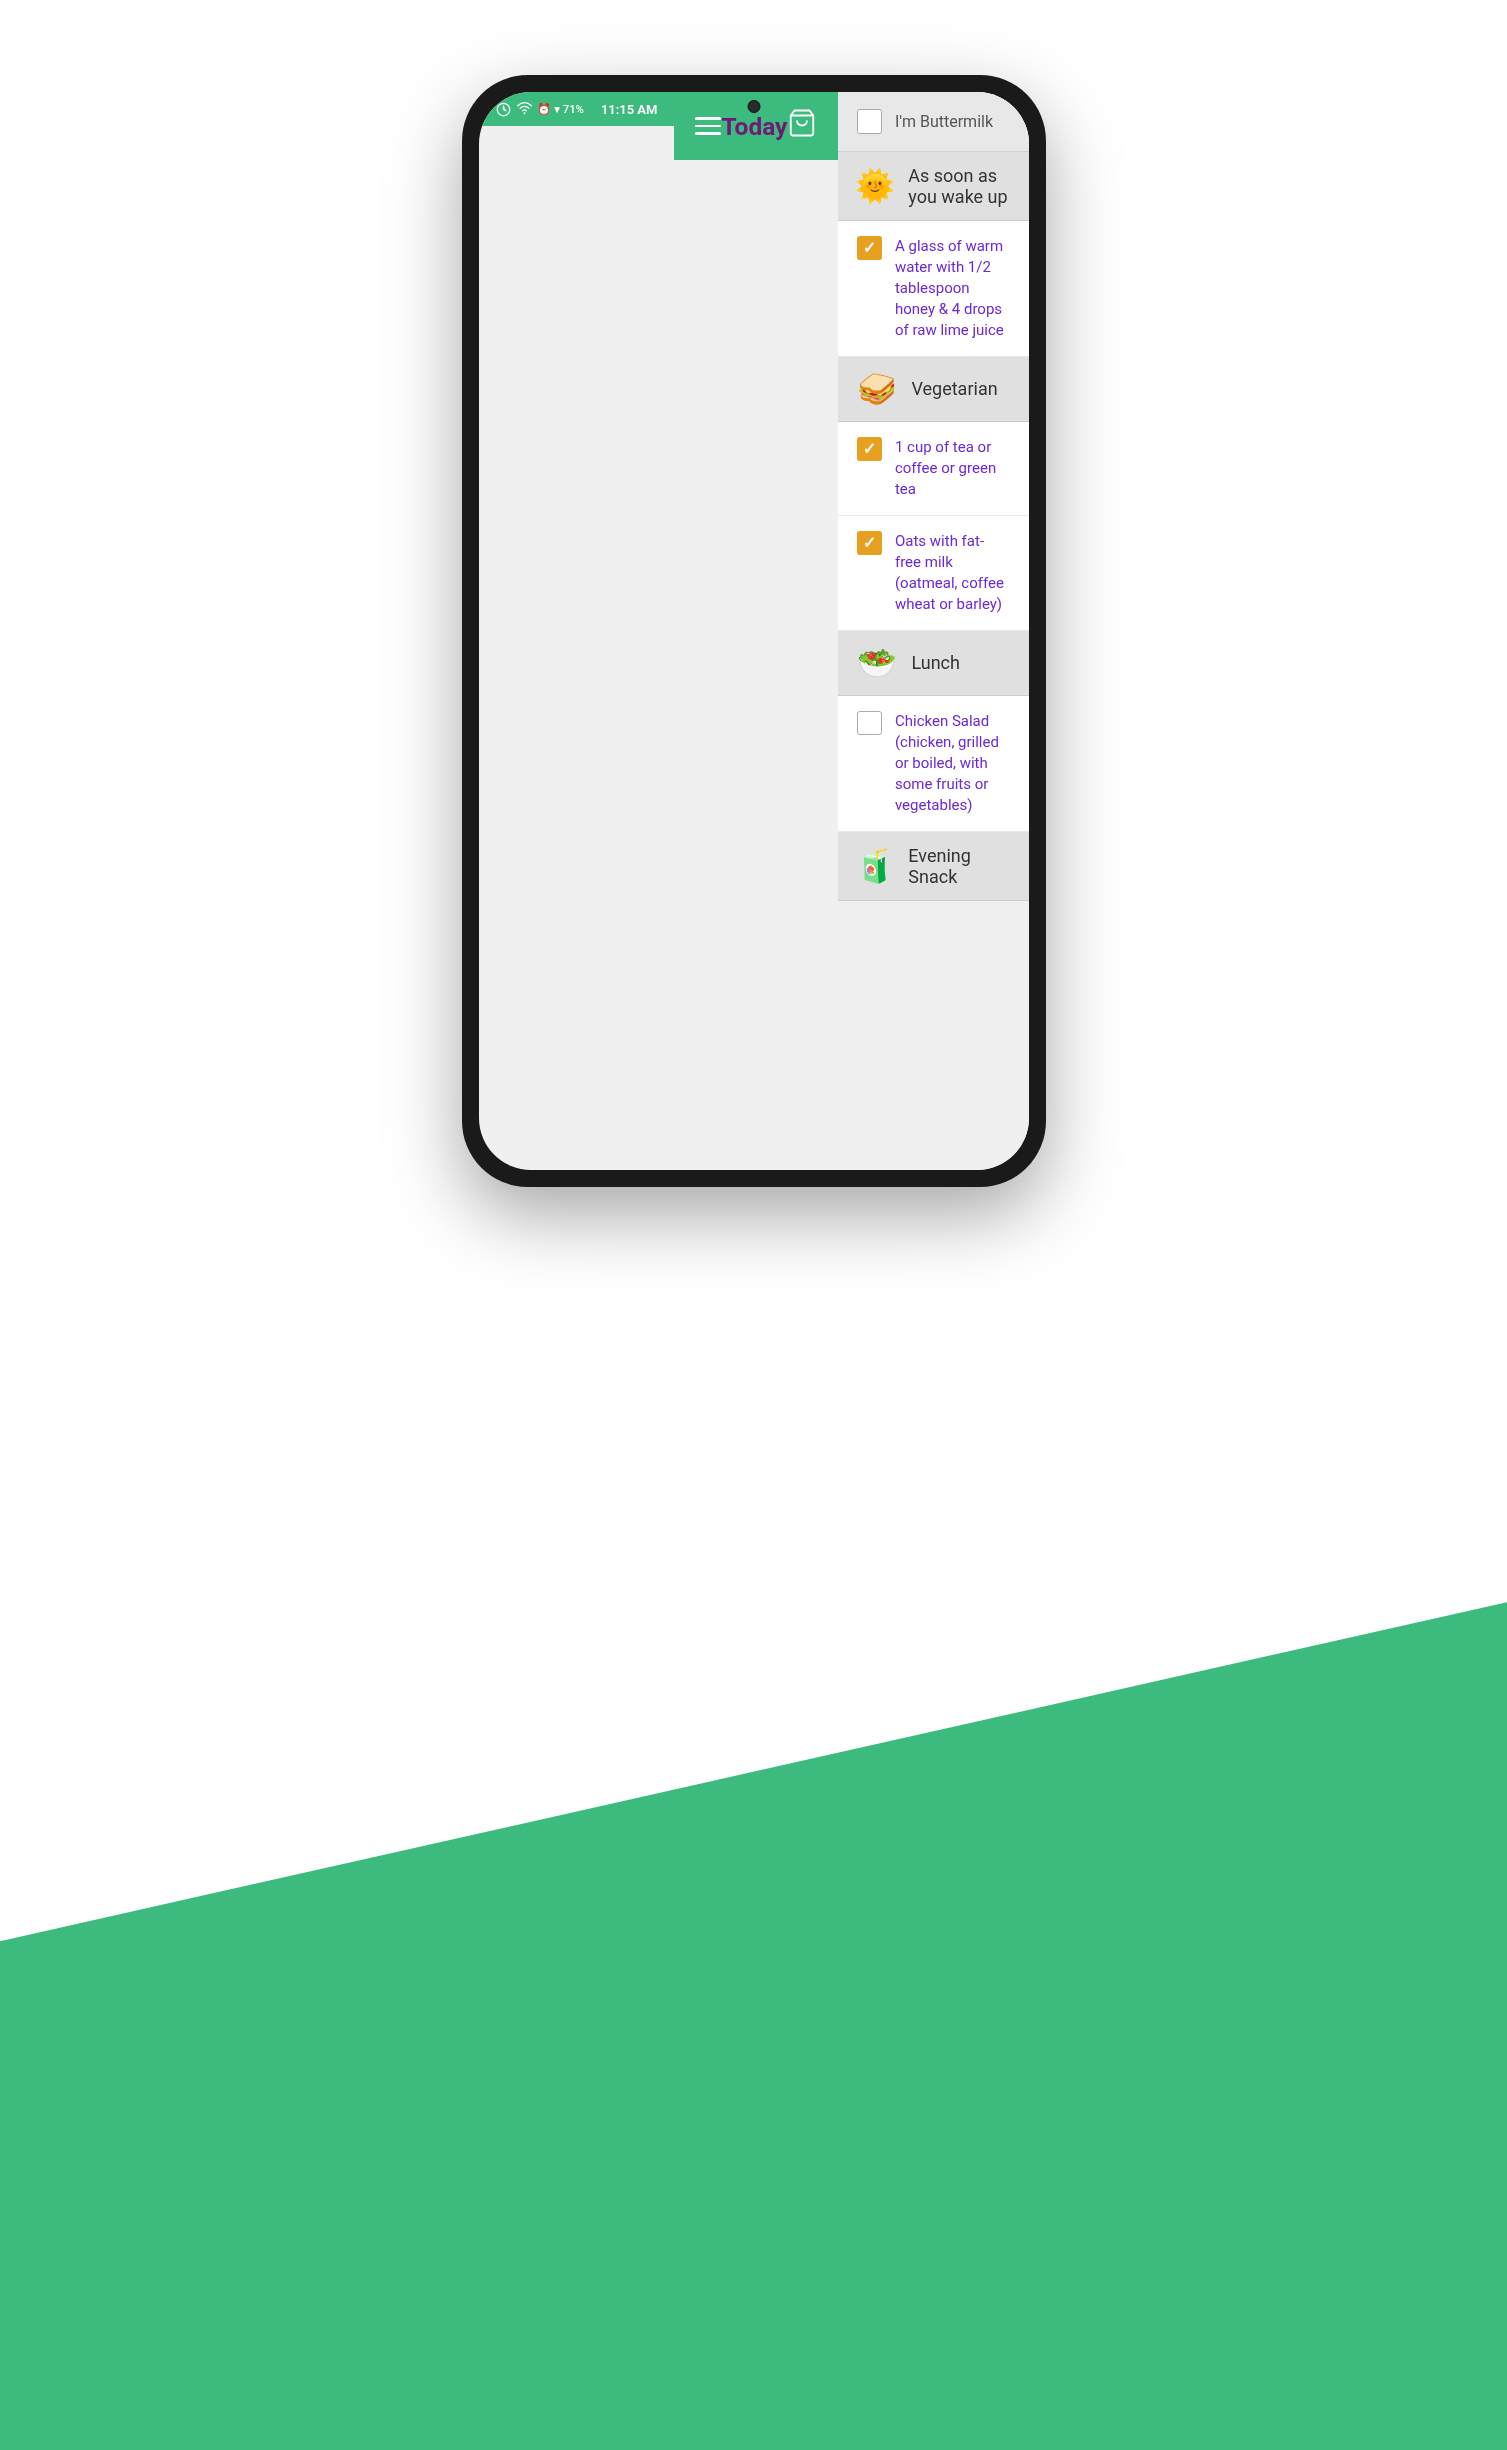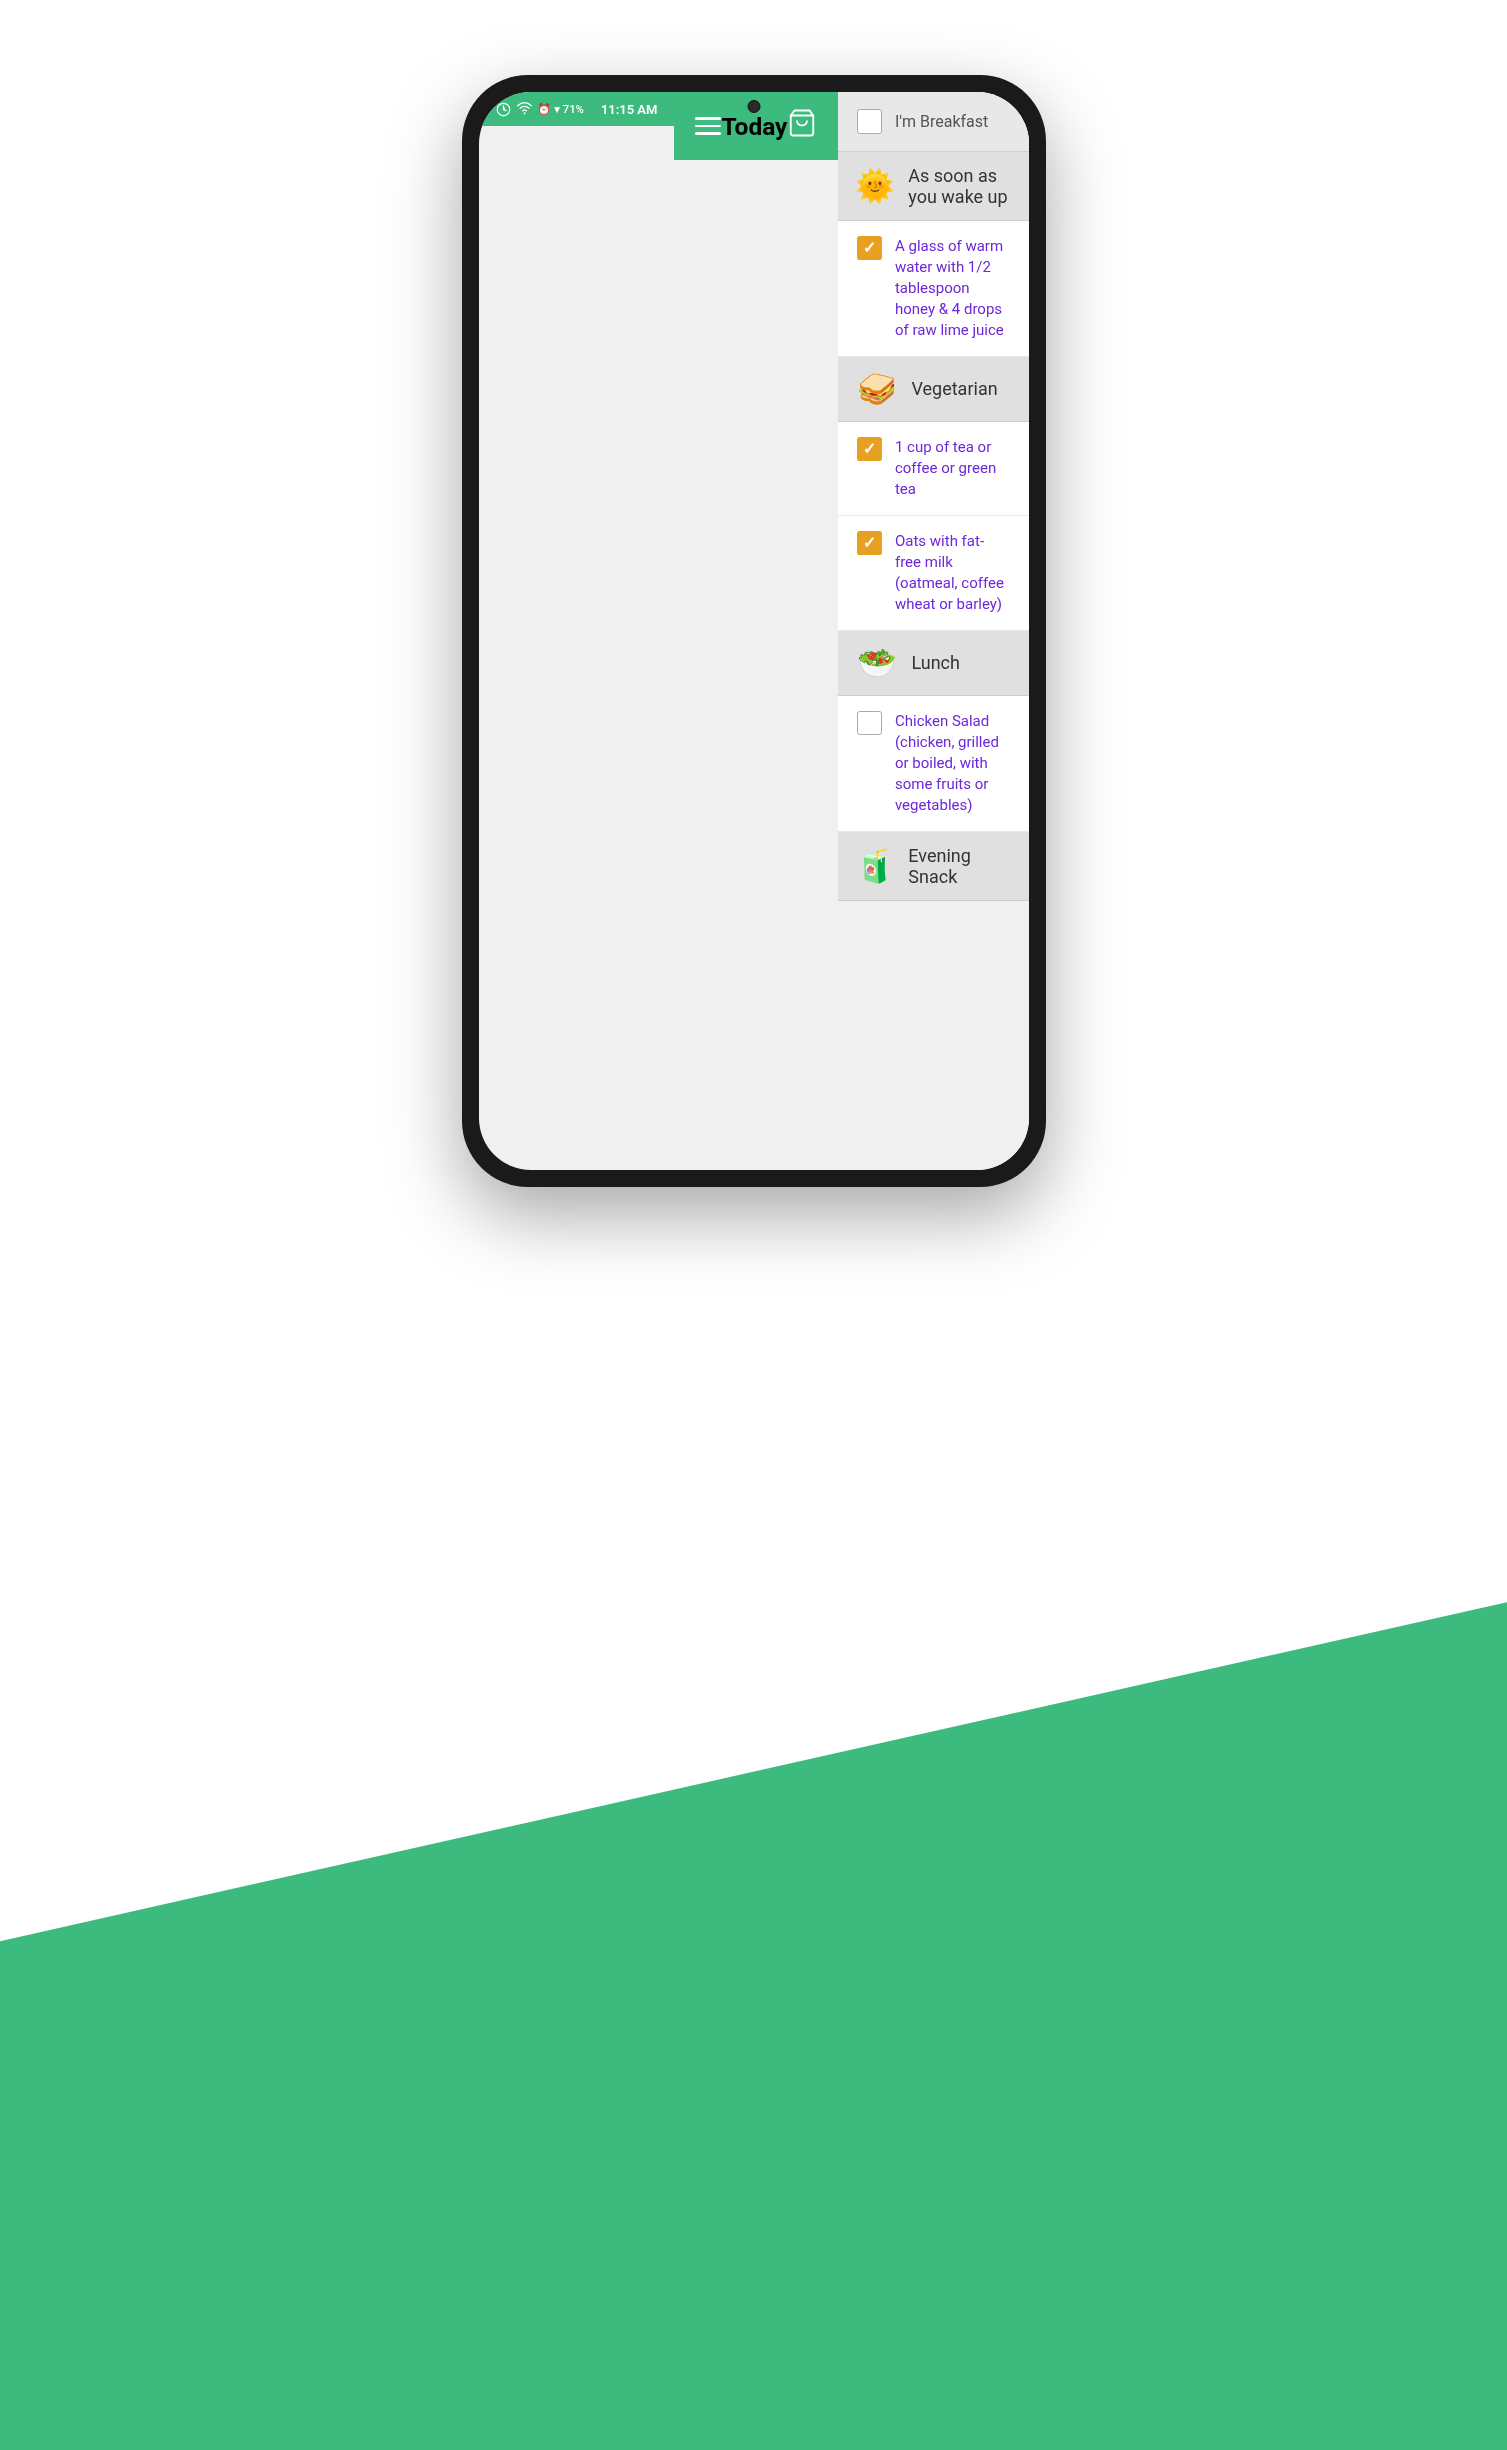--- a/index.html
+++ b/index.html
@@ -99,21 +99,21 @@
 
     .hamburger-icon span {
       display: block;
       width: 26px;
       height: 2.8px;
       background: white;
       border-radius: 1.9px;
     }
 
     .top-bar-title {
-      color: #000000;
+      color: #701a75;
       font-size: 24.5px;
       font-weight: 700;
     }
 
     .cart-icon {
       color: white;
       font-size: 26px;
       cursor: pointer;
     }
 
@@ -275,21 +275,21 @@
           <line x1="3" y1="6" x2="21" y2="6" stroke="white" stroke-width="1.5"></line>
           <path d="M16 10a4 4 0 01-8 0" stroke="white" stroke-width="1.5" fill="none"></path>
         </svg>
       </div>
     </div>
 
     <div class="content-area">
 
       <div class="vegetarian-row">
         <div class="checkbox-empty"></div>
-        <span class="vegetarian-label">I'm Breakfast</span>
+        <span class="vegetarian-label">I'm Buttermilk</span>
       </div>
 
       <div class="section-header">
         <span class="section-emoji">🌞</span>
         <span class="section-title">As soon as you wake up</span>
       </div>
 
       <div class="meal-item">
         <div class="checkbox-checked">✓</div>
         <span class="meal-item-text">A glass of warm water with 1/2 tablespoon honey &amp; 4 drops of raw lime juice</span>

